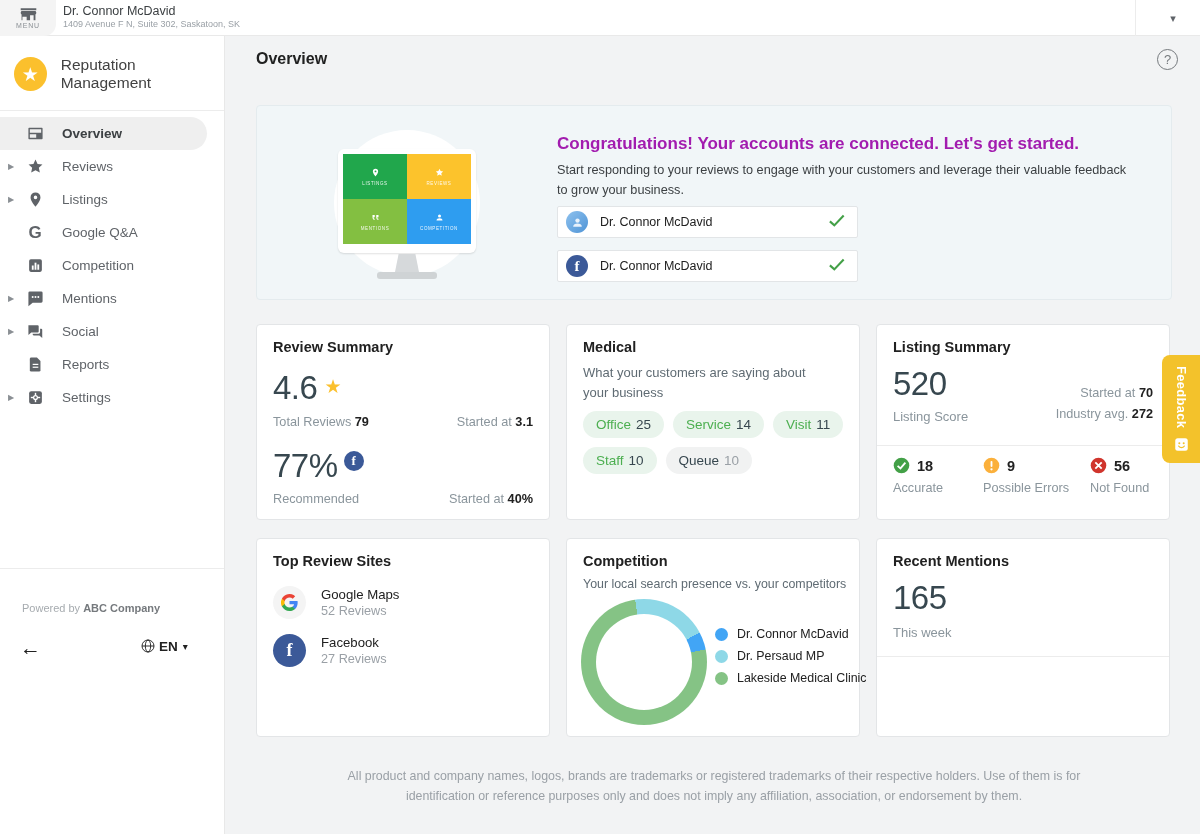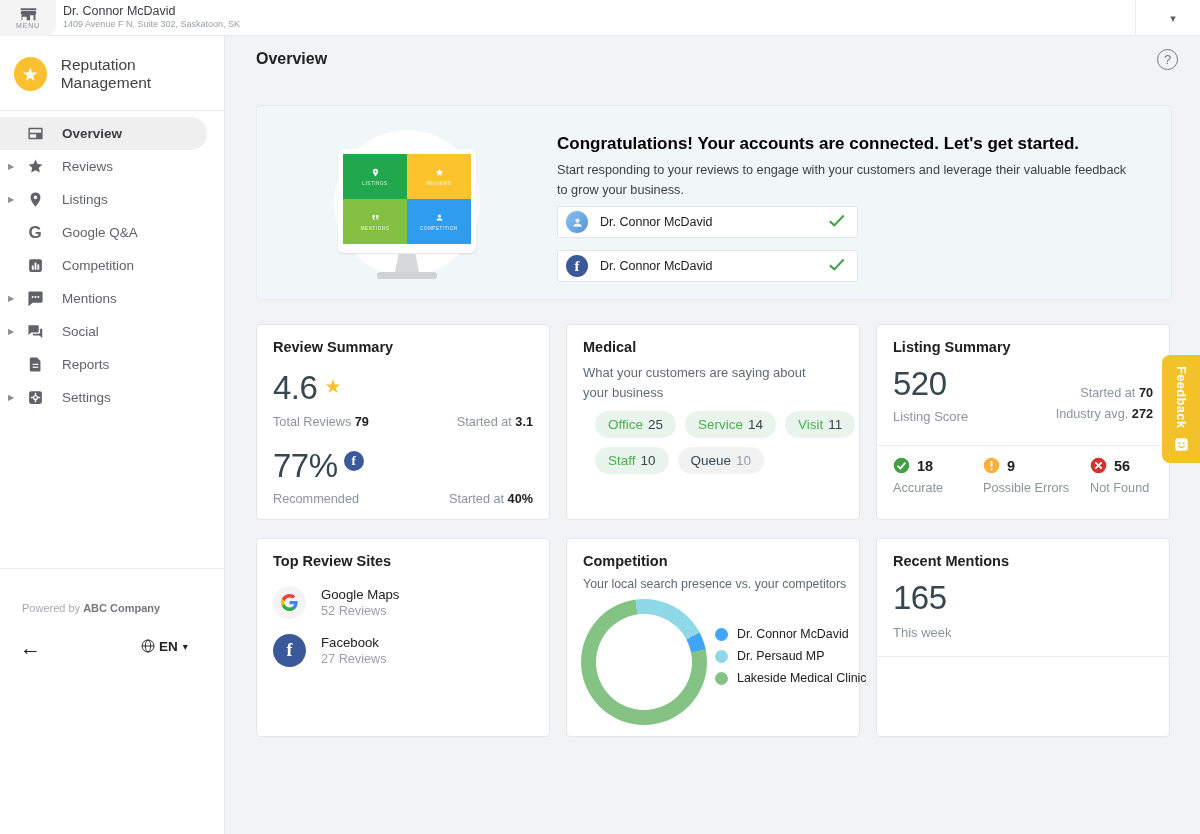--- a/index.html
+++ b/index.html
@@ -50,21 +50,21 @@
   .banner { position:absolute; left:31px; top:69px; width:916px; height:195px; background:#f1f6f8; border:1px solid #e4ebee; border-radius:4px; }
   .illus-circle { position:absolute; left:77px; top:24px; width:146px; height:146px; border-radius:50%; background:#fff; }
   .monitor { position:absolute; left:81px; top:43px; width:138px; height:104px; background:#fff; border-radius:6px; box-shadow:0 1px 2px rgba(0,0,0,.12); padding:5px 5px 9px 5px; }
   .screen { width:128px; height:90px; display:grid; grid-template-columns:1fr 1fr; grid-template-rows:1fr 1fr; overflow:hidden; }
   .tile { display:flex; flex-direction:column; align-items:center; justify-content:center; gap:2px; }
   .tile .t-ico { color:#fff; font-size:9px; line-height:1; }
   .tile .t-ico svg { width:9px; height:9px; fill:#fff; }
   .tile .t-label { font-size:4.5px; letter-spacing:.6px; color:rgba(255,255,255,.9); }
   .stand-neck { position:absolute; left:138px; top:148px; width:24px; height:18px; background:#d6d9db; clip-path:polygon(15% 0,85% 0,100% 100%,0 100%); }
   .stand-base { position:absolute; left:120px; top:166px; width:60px; height:7px; background:#cfd3d5; border-radius:3px; }
-  .banner-title { position:absolute; left:300px; top:28px; font-size:17px; font-weight:bold; color:#000000; }
+  .banner-title { position:absolute; left:300px; top:28px; font-size:17px; font-weight:bold; color:#a21caf; }
   .banner-sub { position:absolute; left:300px; top:54px; width:572px; font-size:12.7px; line-height:1.6; color:#3c4043; }
   .acct-row { position:absolute; left:300px; width:301px; height:32px; background:#fff; border:1px solid #e2e5e7; border-radius:2px; display:flex; align-items:center; cursor:pointer; }
   .acct-avatar { width:22px; height:22px; border-radius:50%; margin-left:8px; display:flex; align-items:center; justify-content:center; overflow:hidden; }
   .acct-avatar.gmb { background:linear-gradient(135deg,#8ec1ee,#4f94d6); }
   .acct-avatar.fb { background:#3b5998; color:#fff; font-weight:bold; font-size:15px; font-family:"Liberation Serif",serif; }
   .acct-avatar svg { width:13px; height:13px; fill:#e8f1fb; }
   .acct-name { margin-left:12px; font-size:12.5px; color:#212121; }
   .acct-check { margin-left:auto; margin-right:12px; }
   .acct-check svg { width:16px; height:13px; stroke:#43a047; stroke-width:2.4; fill:none; }
 
@@ -80,21 +80,21 @@
   
   .rs-rating { position:absolute; left:16px; top:44px; display:flex; align-items:flex-start; gap:7px; }
   .rs-star { color:#fbc02d; font-size:19px; margin-top:6px; }
   .rs-line { position:absolute; left:16px; right:16px; display:flex; justify-content:space-between; font-size:12.7px; color:#8a959c; }
   .rs-line b { color:#212121; font-weight:bold; }
   .rs-reco { position:absolute; left:16px; top:122px; display:flex; align-items:flex-start; gap:6px; }
   .fb-badge { width:20px; height:20px; border-radius:50%; background:#3b5998; color:#fff; display:flex; align-items:center; justify-content:center; font-size:13px; font-weight:bold; margin-top:4px; font-family:"Liberation Serif",serif; }
 
   
   .ins-sub { position:absolute; left:16px; top:38px; width:235px; font-size:13px; line-height:1.5; color:#5f6b73; }
-  .tags { position:absolute; left:28px; top:86px; width:262px; display:flex; flex-wrap:wrap; gap:9px;text-align:center; }
+  .tags { position:absolute; left:16px; top:86px; width:262px; display:flex; flex-wrap:wrap; gap:9px;text-align:center; }
   .tag { height:27px; border-radius:14px; padding:0 13px; display:flex; align-items:center; gap:5px; font-size:13.5px; cursor:pointer; }
   .tag.pos { background:#e9f4ec; }
   .tag.pos .tag-label { color:#4caf50; }
   .tag.pos .tag-count { color:#37474f; }
   .tag.neu { background:#f1f2f2; }
   .tag.neu .tag-label { color:#37474f; }
   .tag.neu .tag-count { color:#9aa0a6; }
 
   
   .ls-score { position:absolute; left:16px; top:40px; }
@@ -485,20 +485,21 @@
     </div>
   </div>
 
   <div class="card row2 c3">
     <div class="card-title">Recent Mentions</div>
     <div class="rm-count big-num">165</div>
     <div class="rm-period">This week</div>
     <div class="rm-div"></div>
   </div>
 
+  <div class="footer-note">All product and company names, logos, brands are trademarks or registered trademarks of their respective holders. Use of them is for identification or reference purposes only and does not imply any affiliation, association, or endorsement by them.</div>
 </div>
 
 <div id="feedback-tab">
   <span class="fb-vert">Feedback</span>
   <svg viewBox="0 0 24 24">
       <rect x="2" y="2" width="20" height="20" rx="4" fill="#fff"></rect>
       <circle cx="8.5" cy="10" r="1.6" fill="#f3c22b"></circle>
       <circle cx="15.5" cy="10" r="1.6" fill="#f3c22b"></circle>
       <path d="M7.5 14.5c1.2 1.6 2.7 2.4 4.5 2.4s3.3-.8 4.5-2.4" stroke="#f3c22b" stroke-width="1.8" fill="none" stroke-linecap="round"></path>
     </svg>

